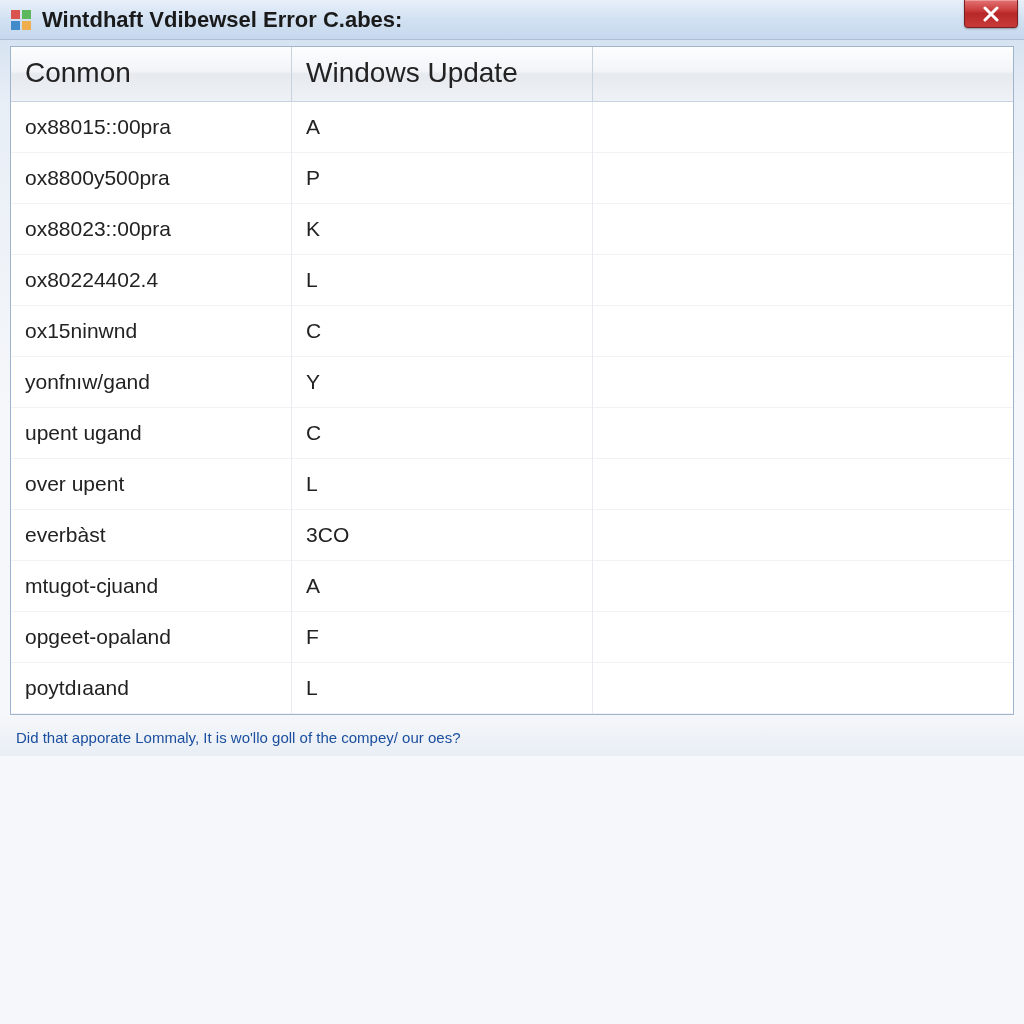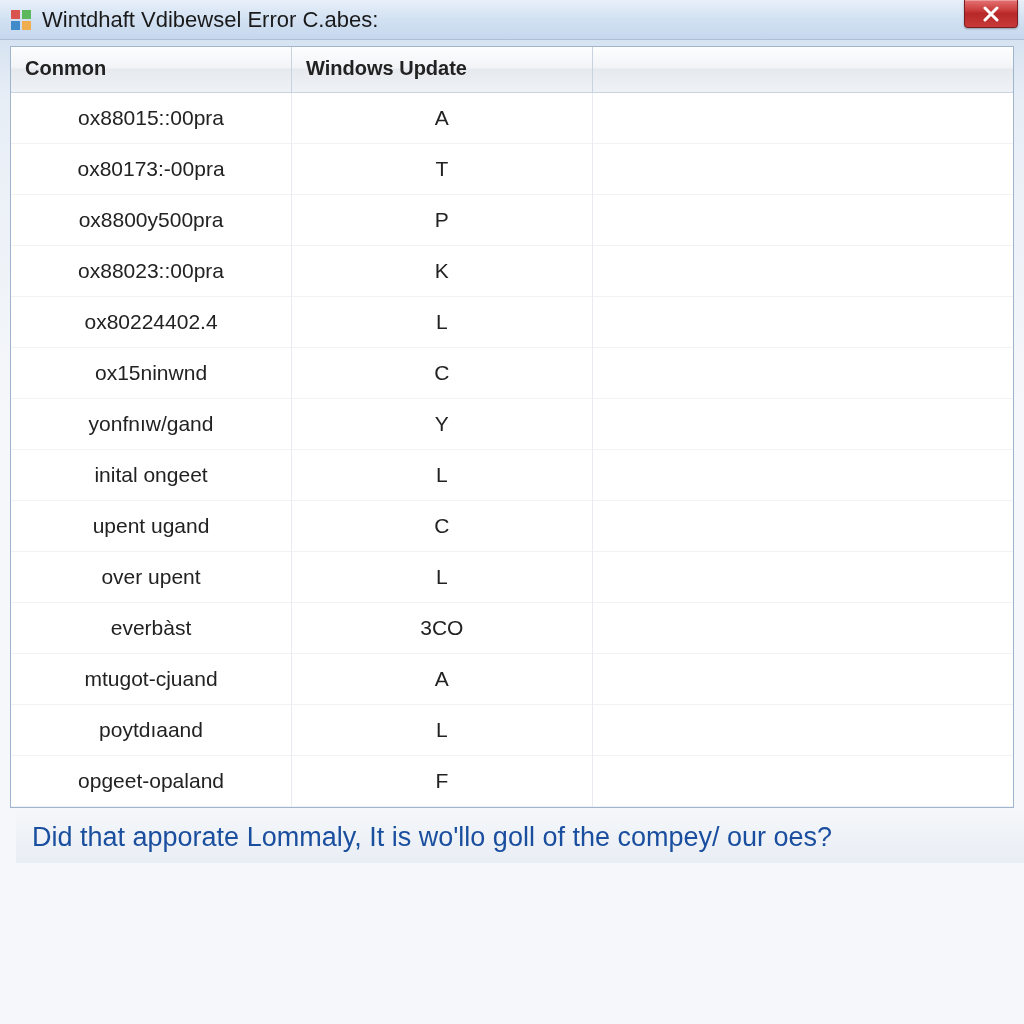--- a/index.html
+++ b/index.html
@@ -24,21 +24,21 @@
     border-bottom: 1px solid #aebfd4;
   }
   .titlebar .app-icon {
     width: 22px; height: 22px;
     margin-right: 10px;
     display: inline-block;
   }
   .titlebar .title-text {
     font-size: 22px;
     color: #1a1a1a;
-    font-weight: 400;
+    font-weight: 700;
   }
   .close-btn {
     position: absolute;
     right: 6px; top: 0;
     width: 54px; height: 28px;
     background: linear-gradient(to bottom, #e57373 0%, #c83a3a 40%, #b72828 50%, #c83a3a 100%);
     border: 1px solid #7a1f1f;
     border-top: none;
     border-radius: 0 0 4px 4px;
     display: flex;
@@ -59,48 +59,46 @@
   table {
     width: 100%;
     border-collapse: collapse;
     table-layout: fixed;
   }
   thead th {
     background: linear-gradient(to bottom, #fdfdfe 0%, #f2f4f7 45%, #e6eaef 50%, #eef1f5 100%);
     border-right: 1px solid #c9d3df;
     border-bottom: 1px solid #c9d3df;
     text-align: left;
-    font-weight: 700;
-    font-size: 20px;
+    font-weight: 400;
+    font-size: 28px;
     color: #222;
     padding: 10px 14px 12px 14px;
     height: 44px;
   }
   thead th:last-child { border-right: none; }
   tbody td {
     padding: 12px 14px;
     font-size: 21px;
     color: #222;
     border-right: 1px solid #e8ecf1;
     vertical-align: middle;
     height: 51px;
-    text-align: center;
   }
   tbody td:last-child { border-right: none; }
   tbody tr { border-bottom: 1px solid #f0f2f5; }
   col.c1 { width: 28%; }
   col.c2 { width: 30%; }
   col.c3 { width: 42%; }
   .footer-link {
     padding: 14px 16px 10px 16px;
-    font-size: 27px;
+    font-size: 15px;
     color: #1a4e9e;
     cursor: pointer;
     background: linear-gradient(to bottom, #f5f7fa 0%, #e9eef5 100%);
-    margin-left: 16px;
   }
 </style>
 </head>
 <body>
 
 <div class="window">
 
   <div class="titlebar">
     <span class="app-icon">
       <svg viewBox="0 0 22 22" width="22" height="22">
@@ -134,25 +132,20 @@
             <th></th>
           </tr>
         </thead>
         <tbody id="tbody">
             <tr>
               <td>ox88015::00pra</td>
               <td>A</td>
               <td></td>
             </tr>
             <tr>
-              <td>ox80173:-00pra</td>
-              <td>T</td>
-              <td></td>
-            </tr>
-            <tr>
               <td>ox8800y500pra</td>
               <td>P</td>
               <td></td>
             </tr>
             <tr>
               <td>ox88023::00pra</td>
               <td>K</td>
               <td></td>
             </tr>
             <tr>
@@ -164,52 +157,47 @@
               <td>ox15ninwnd</td>
               <td>C</td>
               <td></td>
             </tr>
             <tr>
               <td>yonfnıw/gand</td>
               <td>Y</td>
               <td></td>
             </tr>
             <tr>
-              <td>inital ongeet</td>
-              <td>L</td>
-              <td></td>
-            </tr>
-            <tr>
               <td>upent ugand</td>
               <td>C</td>
               <td></td>
             </tr>
             <tr>
               <td>over upent</td>
               <td>L</td>
               <td></td>
             </tr>
             <tr>
               <td>everbàst</td>
               <td>3CO</td>
               <td></td>
             </tr>
             <tr>
               <td>mtugot-cjuand</td>
               <td>A</td>
               <td></td>
             </tr>
             <tr>
+              <td>opgeet-opaland</td>
+              <td>F</td>
+              <td></td>
+            </tr>
+            <tr>
               <td>poytdıaand</td>
               <td>L</td>
-              <td></td>
-            </tr>
-            <tr>
-              <td>opgeet-opaland</td>
-              <td>F</td>
               <td></td>
             </tr>
           </tbody>
       </table>
     </div>
   </div>
 
   <div class="footer-link">Did that apporate Lommaly, It is wo'llo goll of the compey/ our oes?</div>
 
 </div>

